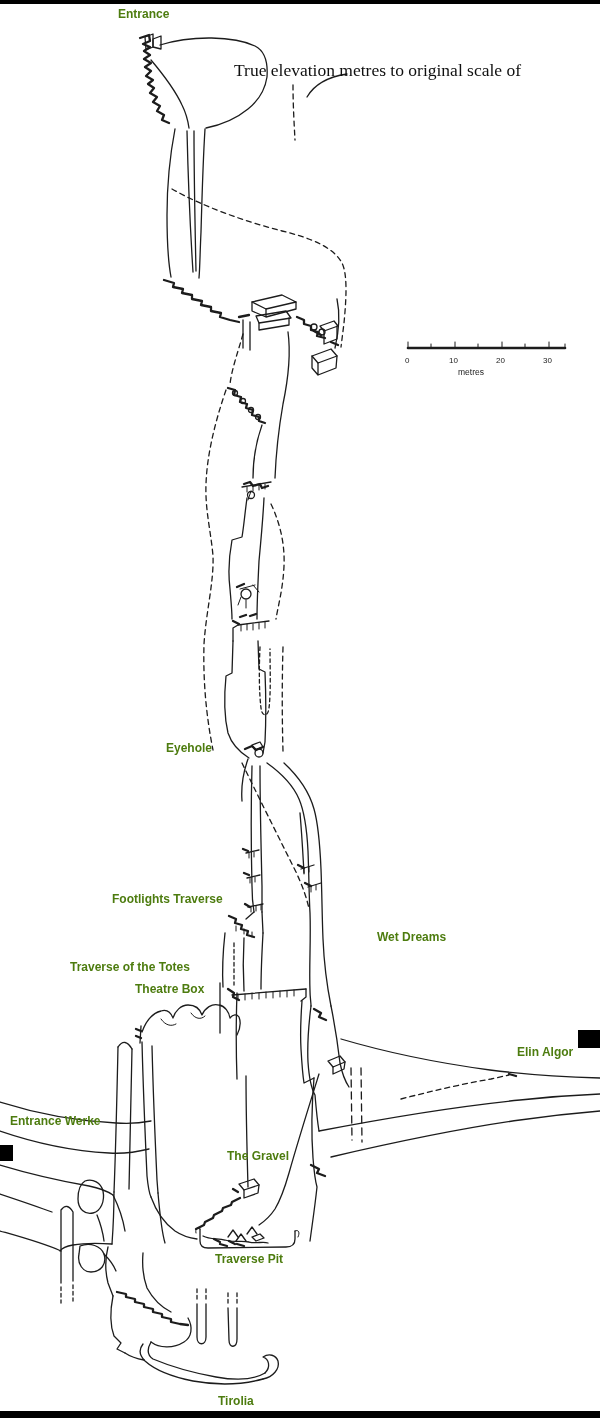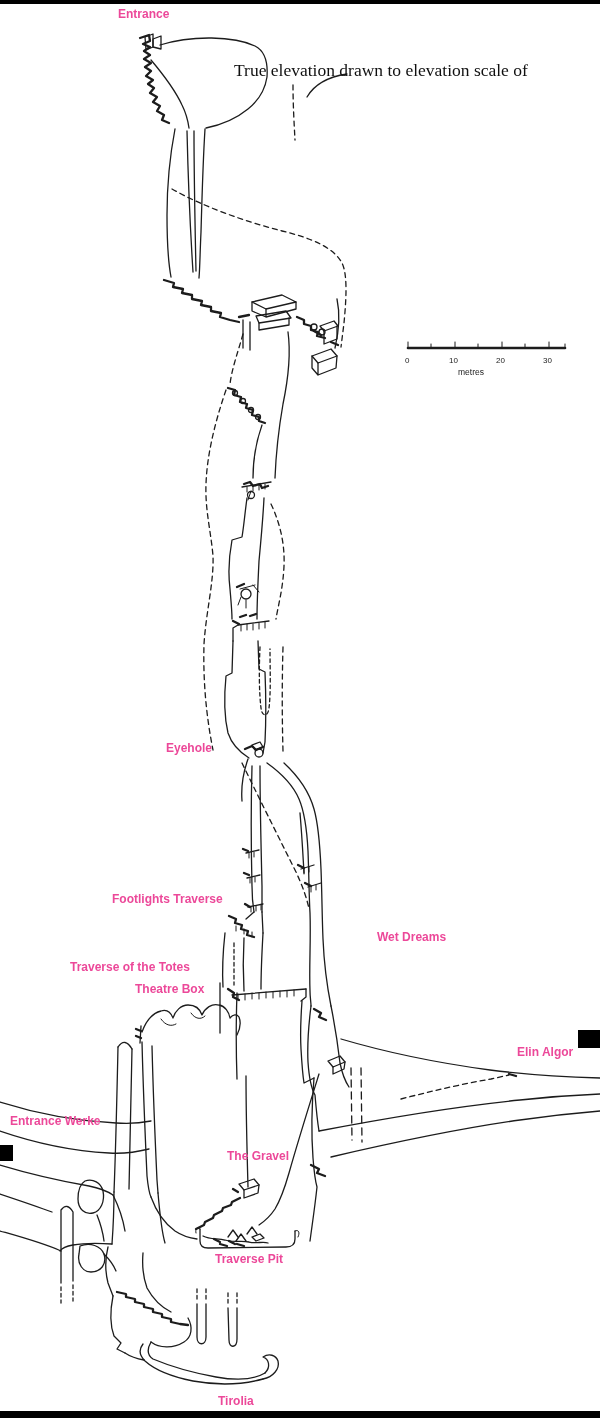--- a/index.html
+++ b/index.html
@@ -9,21 +9,21 @@
   svg path, svg circle, svg line{stroke:#1c1c1c;fill:none;stroke-width:1.3;
         stroke-linecap:round;stroke-linejoin:round;}
   svg path.hv{stroke-width:2.3;}
   svg path.th{stroke-width:1;}
   svg path.d{stroke-dasharray:5 4;}
   svg path.d2{stroke-dasharray:3.5 3;}
   svg path.dd{stroke-dasharray:7 5;}
   svg path.bar{stroke-width:2.6;}
   svg rect.art{fill:#000;stroke:none;}
   svg text{fill:#1c1c1c;stroke:none;font-family:"Liberation Sans",sans-serif;}
-  .lbl{position:absolute;color:#ec4899;font-size:12px;font-weight:bold;white-space:nowrap;}
+  .lbl{position:absolute;color:#4d7c0f;font-size:12px;font-weight:bold;white-space:nowrap;}
   .titleblock{position:absolute;left:234px;top:58px;color:#101010;
         font-family:"Liberation Serif",serif;font-size:17.5px;line-height:25px;font-weight:400;
         white-space:nowrap;}
 </style>
 </head>
 <body>
 
 <div class="page">
 
 <svg width="600" height="1418" viewBox="0 0 600 1418">
@@ -244,21 +244,21 @@
     <path class="th" d="M408,342 L408,348 M431,344 L431,348 M455,342 L455,348 M478,344 L478,348 M502,342 L502,348 M525,344 L525,348 M549,342 L549,348 M565,344 L565,348"></path>
     <text x="405" y="363" font-size="8">0</text>
     <text x="449" y="363" font-size="8">10</text>
     <text x="496" y="363" font-size="8">20</text>
     <text x="543" y="363" font-size="8">30</text>
     <text x="458" y="375" font-size="8.5">metres</text>
   </g>
 </svg>
 
 <div class="titleblock">
-  <div>True elevation drawn to elevation scale of</div>
+  <div>True elevation metres to original scale of</div>
 </div>
 
 <div class="lbl" style="left:118px;top:7px">Entrance</div>
 <div class="lbl" style="left:166px;top:741px">Eyehole</div>
 <div class="lbl" style="left:112px;top:892px">Footlights Traverse</div>
 <div class="lbl" style="left:377px;top:930px">Wet Dreams</div>
 <div class="lbl" style="left:70px;top:960px">Traverse of the Totes</div>
 <div class="lbl" style="left:135px;top:982px">Theatre Box</div>
 <div class="lbl" style="left:517px;top:1045px">Elin Algor</div>
 <div class="lbl" style="left:10px;top:1114px">Entrance Werke</div>

